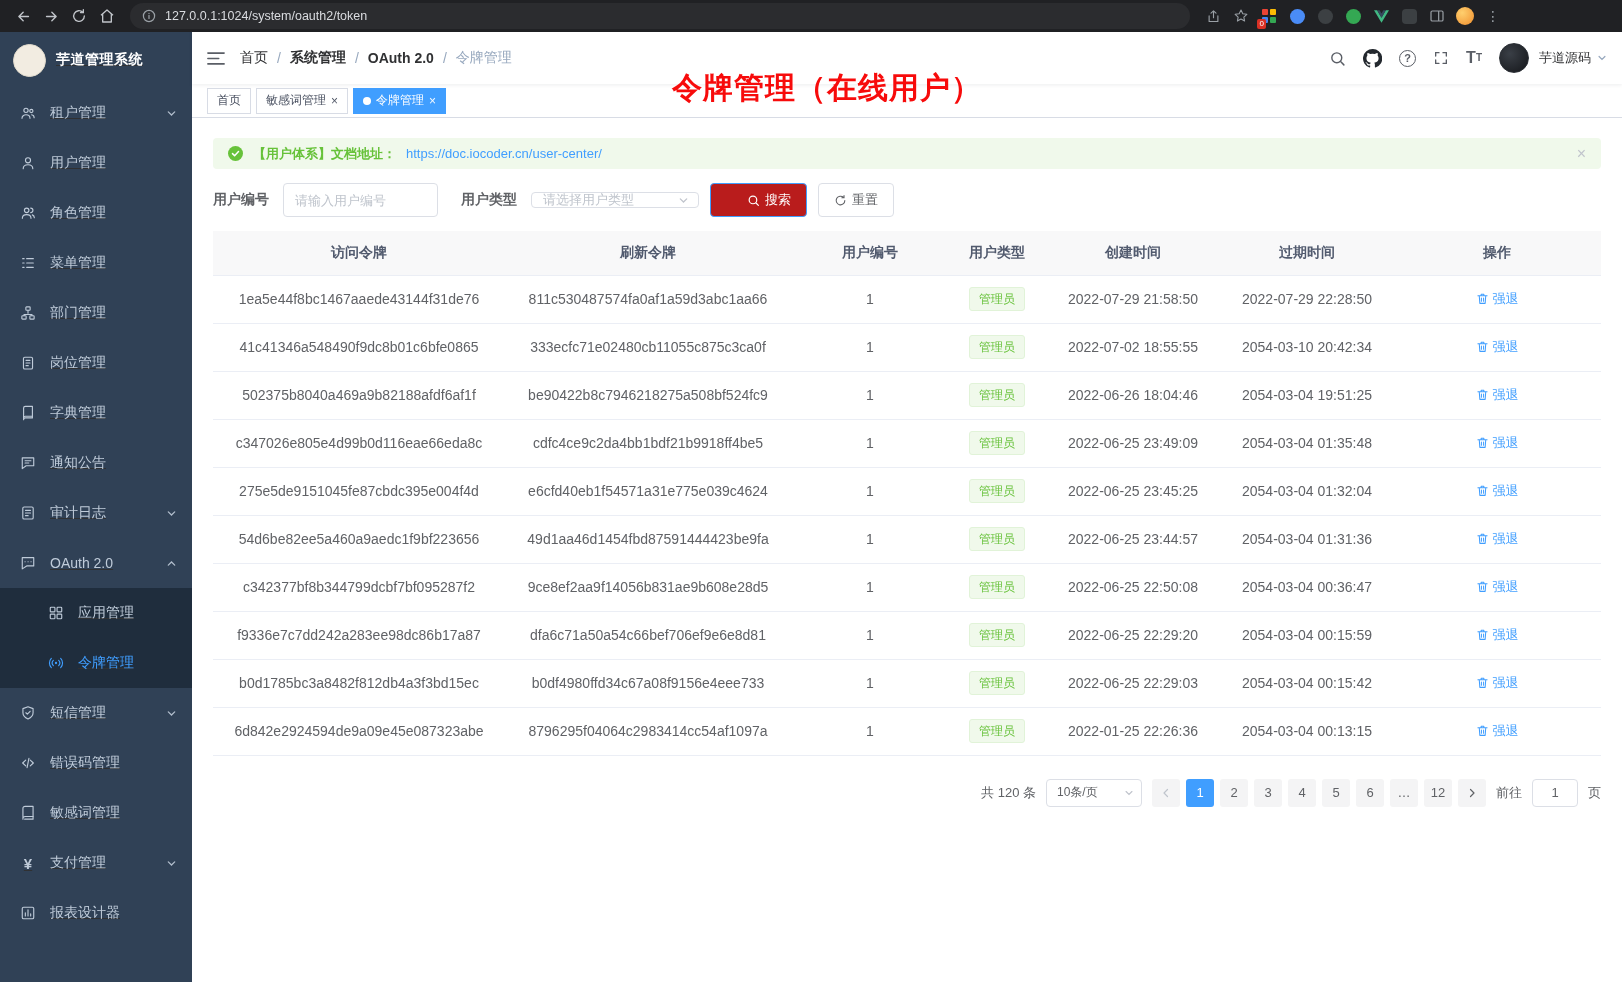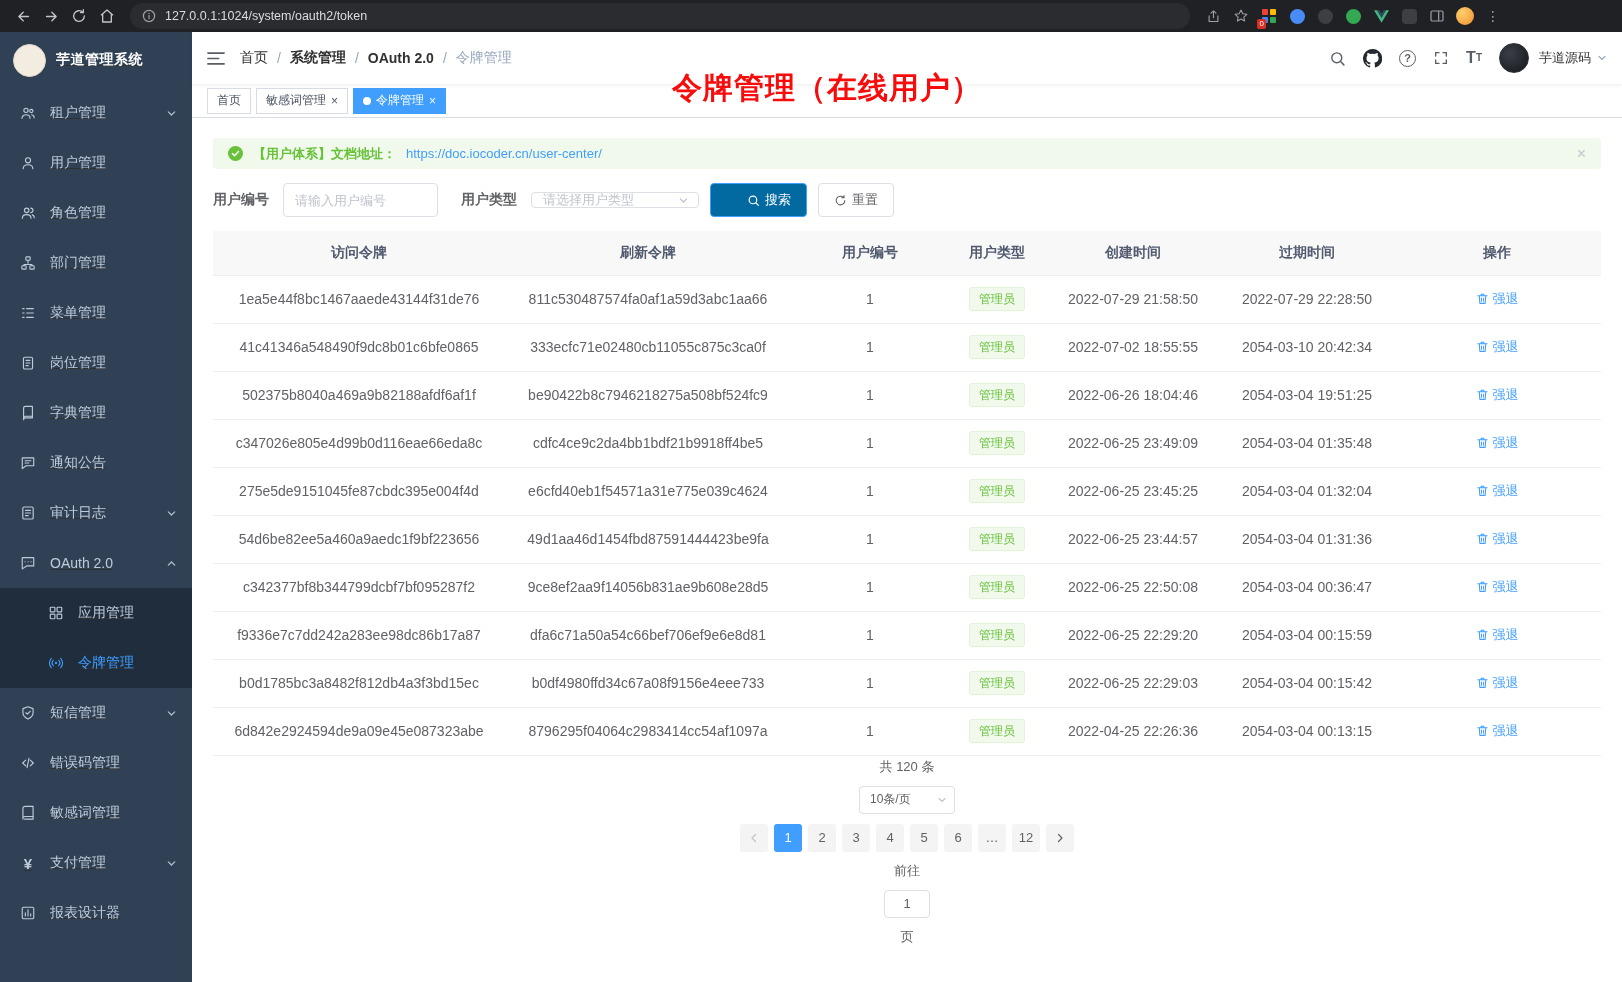--- a/index.html
+++ b/index.html
@@ -68,30 +68,30 @@
   .aclose{margin-left:auto;color:#c0c4cc;font-size:16px;cursor:pointer;line-height:1;}
 
   .filters{display:flex;align-items:center;margin:6px 0 4px;}
   .flabel{font-weight:bold;color:#606266;font-size:14px;margin-right:14px;flex:none;}
   .flabel.second{margin-left:23px;}
   .finput{width:155px;height:34px;border:1px solid #dcdfe6;border-radius:4px;padding:0 11px;font-size:13px;color:#606266;outline:none;background:#fff;}
   .finput::placeholder{color:#bfc4cc;}
   .fsel{width:168px;height:16px;border:1px solid #dcdfe6;border-radius:4px;display:flex;align-items:center;justify-content:space-between;padding:0 9px 0 11px;color:#bfc4cc;font-size:13px;background:#fff;cursor:pointer;}
   .caret{display:flex;color:#c0c4cc;}
   .btn{height:34px;display:inline-flex;align-items:center;gap:5px;padding:0 15px;border-radius:4px;border:1px solid #dcdfe6;background:#fff;color:#606266;font-size:13px;cursor:pointer;margin-left:11px;font-family:inherit;}
-  .btn.primary{background:#0369a1;border-color:#409eff;color:#fff;padding-left:36px;}
+  .btn.primary{background:#b91c1c;border-color:#409eff;color:#fff;padding-left:36px;}
 
   .dtable{width:100%;border-collapse:collapse;table-layout:fixed;margin-top:14px;}
   .dtable th{height:44px;background:#f8f8f9;color:#515a6e;font-weight:bold;font-size:14px;text-align:center;border-bottom:1px solid #ebeef5;}
   .dtable td{height:48px;text-align:center;font-size:14px;color:#606266;border-bottom:1px solid #ebeef5;padding:0 4px;white-space:nowrap;overflow:hidden;}
   .badge{display:inline-block;background:#f0f9eb;border:1px solid #e1f3d8;color:#67c23a;font-size:12px;line-height:1;padding:5px 9px;border-radius:3px;}
   .act{color:#409eff;font-size:13px;display:inline-flex;align-items:center;gap:4px;cursor:pointer;}
   .act .ti{display:flex;}
 
-  .pager{display:flex;align-items:center;justify-content:flex-end;gap:10px;margin-top:2px;font-size:13px;color:#606266;flex-direction:column;}
+  .pager{display:flex;align-items:center;justify-content:flex-end;gap:10px;margin-top:23px;font-size:13px;color:#606266;}
   .psel{width:96px;height:28px;border:1px solid #dcdfe6;border-radius:4px;display:flex;align-items:center;justify-content:space-between;padding:0 7px 0 10px;font-size:12px;color:#606266;background:#fff;cursor:pointer;}
   .pbtns{display:flex;gap:6px;align-items:center;}
   .pb{min-width:28px;height:28px;padding:0 4px;border-radius:3px;background:#f4f4f5;color:#606266;display:flex;align-items:center;justify-content:center;font-size:13px;cursor:pointer;}
   .pb.active{background:#409eff;color:#fff;}
   .pb.prev{color:#bfc4cc;}
   .goto-in{width:46px;height:28px;border:1px solid #dcdfe6;border-radius:4px;text-align:center;font-size:13px;color:#606266;outline:none;background:#fff;}
 
   .annotation{position:absolute;left:672px;top:68px;font-size:30px;font-weight:bold;color:#f70b0b;z-index:50;letter-spacing:1px;white-space:nowrap;}
 </style>
 </head>
@@ -215,35 +215,35 @@
               <circle cx="10" cy="8" r="3.4"></circle>
               <path d="M3.5 20c0-3.5 2.9-5.6 6.5-5.6s6.5 2.1 6.5 5.6"></path>
               <path d="M16 4.6a3.4 3.4 0 010 6.8M18.5 14.8c2 .8 3 2.4 3 4.4"></path>
             </svg>
           </span>
           <span>角色管理</span>
         </div>
         <div class="menu-item">
           <span class="mi-icon">
             <svg width="16" height="16" viewBox="0 0 24 24" fill="none" stroke="currentColor" stroke-width="1.7" stroke-linecap="round" stroke-linejoin="round">
+              <path d="M4 5.5h2.2M10 5.5h10M4 12h2.2M10 12h10M4 18.5h2.2M10 18.5h10"></path>
+            </svg>
+          </span>
+          <span>菜单管理</span>
+        </div>
+        <div class="menu-item">
+          <span class="mi-icon">
+            <svg width="16" height="16" viewBox="0 0 24 24" fill="none" stroke="currentColor" stroke-width="1.7" stroke-linecap="round" stroke-linejoin="round">
               <rect x="8.8" y="2.8" width="6.4" height="5" rx="1"></rect>
               <rect x="2.8" y="16.2" width="6.4" height="5" rx="1"></rect>
               <rect x="14.8" y="16.2" width="6.4" height="5" rx="1"></rect>
               <path d="M12 7.8v4.4M6 16.2v-2h12v2"></path>
             </svg>
           </span>
           <span>部门管理</span>
-        </div>
-        <div class="menu-item">
-          <span class="mi-icon">
-            <svg width="16" height="16" viewBox="0 0 24 24" fill="none" stroke="currentColor" stroke-width="1.7" stroke-linecap="round" stroke-linejoin="round">
-              <path d="M4 5.5h2.2M10 5.5h10M4 12h2.2M10 12h10M4 18.5h2.2M10 18.5h10"></path>
-            </svg>
-          </span>
-          <span>菜单管理</span>
         </div>
         <div class="menu-item">
           <span class="mi-icon">
             <svg width="16" height="16" viewBox="0 0 24 24" fill="none" stroke="currentColor" stroke-width="1.7" stroke-linecap="round" stroke-linejoin="round">
               <rect x="5.2" y="3.4" width="13.6" height="17.6" rx="2"></rect>
               <path d="M9 8h6M9 12h6M9 16h3.4"></path>
             </svg>
           </span>
           <span>岗位管理</span>
         </div>
@@ -613,21 +613,21 @@
                     <svg width="13" height="13" viewBox="0 0 24 24" fill="none" stroke="currentColor" stroke-width="1.9" stroke-linecap="round" stroke-linejoin="round">
                       <path d="M3.5 7h17M9.5 7V4h5v3M6 7l1.1 14h9.8L18 7M10 11v6M14 11v6"></path>
                     </svg>
                   </span>强退</span></td>
             </tr>
             <tr>
               <td>6d842e2924594de9a09e45e087323abe</td>
               <td>8796295f04064c2983414cc54af1097a</td>
               <td>1</td>
               <td><span class="badge">管理员</span></td>
-              <td>2022-04-25 22:26:36</td>
+              <td>2022-01-25 22:26:36</td>
               <td>2054-03-04 00:13:15</td>
               <td><span class="act"><span class="ti">
                     <svg width="13" height="13" viewBox="0 0 24 24" fill="none" stroke="currentColor" stroke-width="1.9" stroke-linecap="round" stroke-linejoin="round">
                       <path d="M3.5 7h17M9.5 7V4h5v3M6 7l1.1 14h9.8L18 7M10 11v6M14 11v6"></path>
                     </svg>
                   </span>强退</span></td>
             </tr>
           </tbody>
       </table>
 

